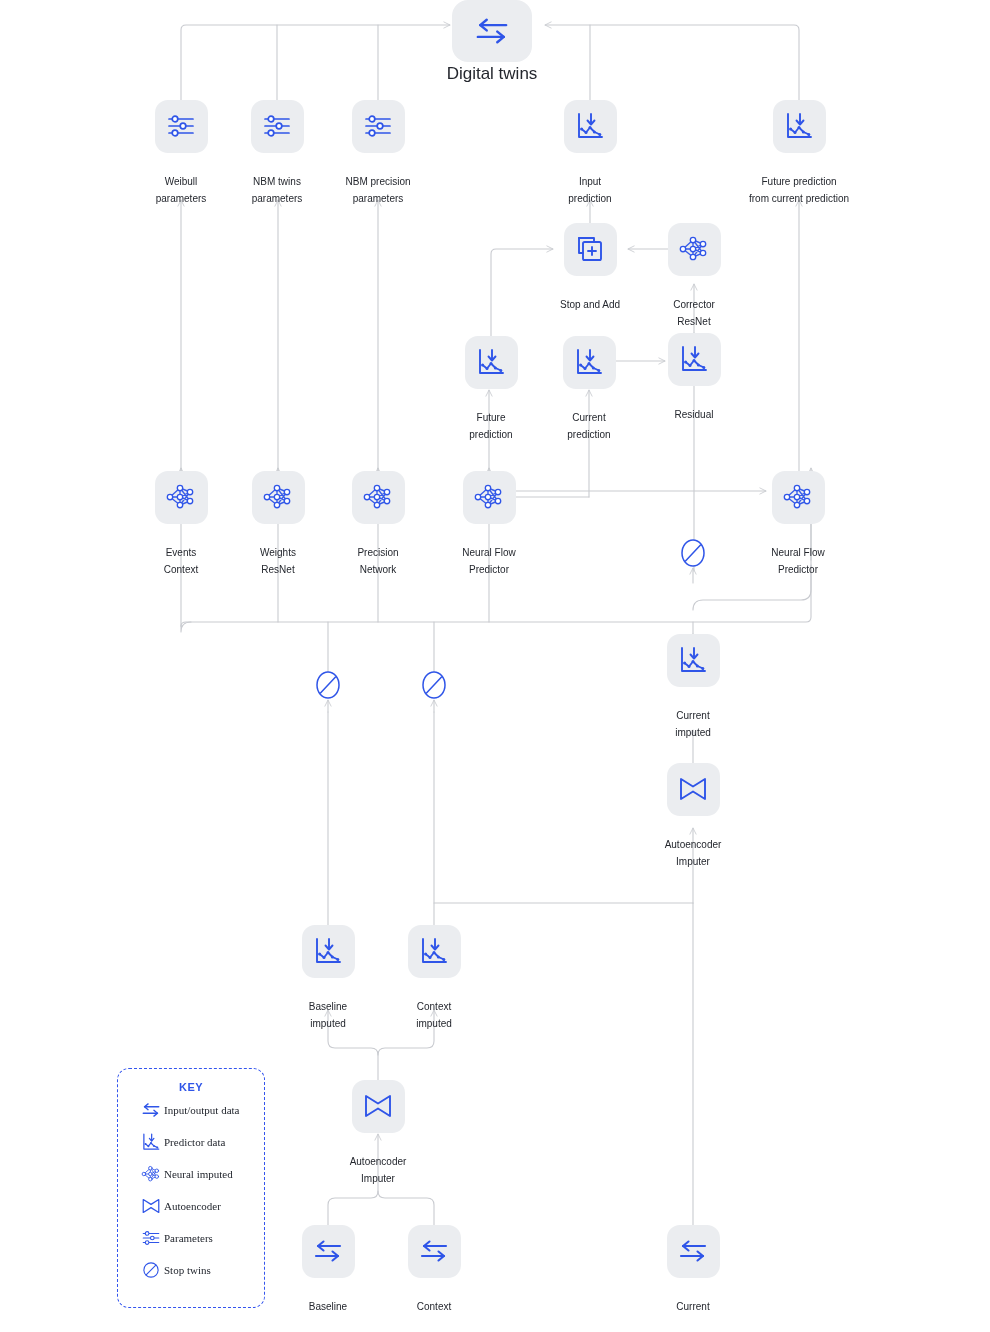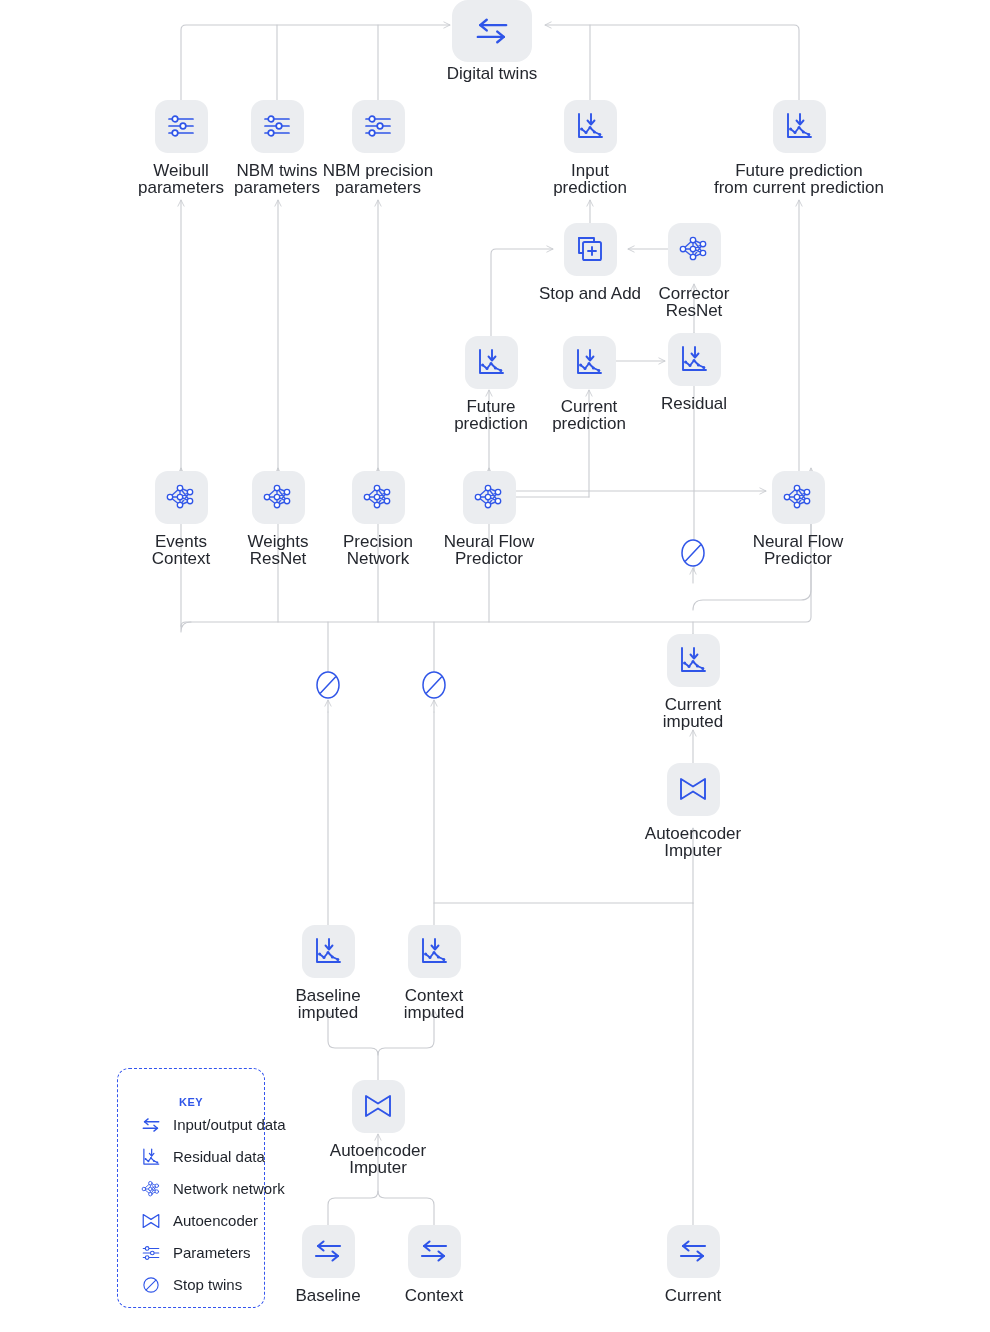--- a/index.html
+++ b/index.html
@@ -20,47 +20,47 @@
     border-radius:13px;
     display:flex;align-items:center;justify-content:center;
   }
   .box.big{
     width:80px;height:62px;left:-40px;top:-31px;border-radius:16px;
     background:#ebedf0;
   }
   .box svg{display:block;}
   .label{
     position:absolute;
-    left:-110px;top:37px;
+    left:-110px;top:48px;
     width:220px;
     text-align:center;
-    font-size:17px;
+    font-size:10px;
     line-height:16.5px;
     color:#24272e;
     white-space:pre-line;
   }
   .label.big{top:35px;font-size:17px;}
 
   .stopgrad{position:absolute;left:-13px;top:-15px;width:26px;height:30px;}
 
   
   #key{
     position:absolute;left:117px;top:1068px;width:148px;height:240px;
     border:1.4px dashed #3355ee;border-radius:12px;background:#ffffff;
     box-sizing:border-box;
   }
   #key .key-title{
     text-align:center;color:#2f55e8;font-size:11px;font-weight:bold;
-    letter-spacing:.4px;margin-top:27px;
+    letter-spacing:.4px;margin-top:12px;
   }
   #key .key-row{
     display:flex;align-items:center;height:31px;padding-left:20px;margin-top:1px;
   }
   #key .key-ico{width:26px;height:24px;flex:0 0 26px;display:flex;align-items:center;justify-content:center;}
-  #key .key-txt{font-size:15px;color:#1d2129;margin-left:9px;white-space:nowrap;}
+  #key .key-txt{font-size:11px;color:#1d2129;margin-left:0;white-space:nowrap;font-family:Liberation Serif, serif;}
 </style>
 </head>
 <body>
 
 <div id="canvas">
 
   <svg class="wires" viewBox="0 0 990 1332">
     <defs>
       <marker id="ah" viewBox="0 0 10 10" refX="9" refY="5" markerWidth="7" markerHeight="7" orient="auto-start-reverse">
         <path d="M1,1 L9,5 L1,9" fill="none" stroke="#c9cbd0" stroke-width="1.1" stroke-linecap="round" stroke-linejoin="round"></path>
@@ -546,37 +546,37 @@
               <path d="M18,5 L18,15"></path>
               <path d="M14.5,11.5 L18,15.5 L21.5,11.5"></path>
               <path d="M8.5,20 L13,23.5 L17,18.5 L21.5,23 L27,25.5"></path>
               <circle cx="8.6" cy="20" r="1.5" fill="#2f55e8" stroke="none"></circle>
               <circle cx="13" cy="23.6" r="1.5" fill="#2f55e8" stroke="none"></circle>
               <circle cx="17" cy="18.6" r="1.5" fill="#2f55e8" stroke="none"></circle>
               <circle cx="21.4" cy="23" r="1.5" fill="#2f55e8" stroke="none"></circle>
               <circle cx="26.8" cy="25.5" r="1.5" fill="#2f55e8" stroke="none"></circle>
             </svg>
           </div>
-          <div class="key-txt">Residual data</div>
+          <div class="key-txt">Predictor data</div>
         </div>
         <div class="key-row">
           <div class="key-ico">
             <svg width="22" height="22" viewBox="0 0 34 34" fill="none" stroke="#2f55e8" stroke-width="1.35" stroke-linecap="round">
               <g stroke-opacity="0.95">
                 <path d="M6,17 L16,8 M6,17 L16,17 M6,17 L16,25 M16,8 L26,12 M16,8 L26,21 M16,17 L26,12 M16,17 L26,21 M16,25 L26,12 M16,25 L26,21 M16,8 L16,17 M16,17 L16,25"></path>
               </g>
               <circle cx="6" cy="17" r="2.7" fill="#fff"></circle>
               <circle cx="16" cy="8" r="2.7" fill="#fff"></circle>
               <circle cx="16" cy="17" r="2.7" fill="#fff"></circle>
               <circle cx="16" cy="25" r="2.7" fill="#fff"></circle>
               <circle cx="26" cy="12" r="2.7" fill="#fff"></circle>
               <circle cx="26" cy="21" r="2.7" fill="#fff"></circle>
             </svg>
           </div>
-          <div class="key-txt">Network network</div>
+          <div class="key-txt">Neural imputed</div>
         </div>
         <div class="key-row">
           <div class="key-ico">
             <svg width="22" height="22" viewBox="0 0 34 34" fill="none" stroke="#2f55e8" stroke-width="1.9" stroke-linecap="round" stroke-linejoin="round">
               <path d="M5,7 L5,27 L17,19.5 L29,27 L29,7 L17,14.5 Z"></path>
             </svg>
           </div>
           <div class="key-txt">Autoencoder</div>
         </div>
         <div class="key-row">

